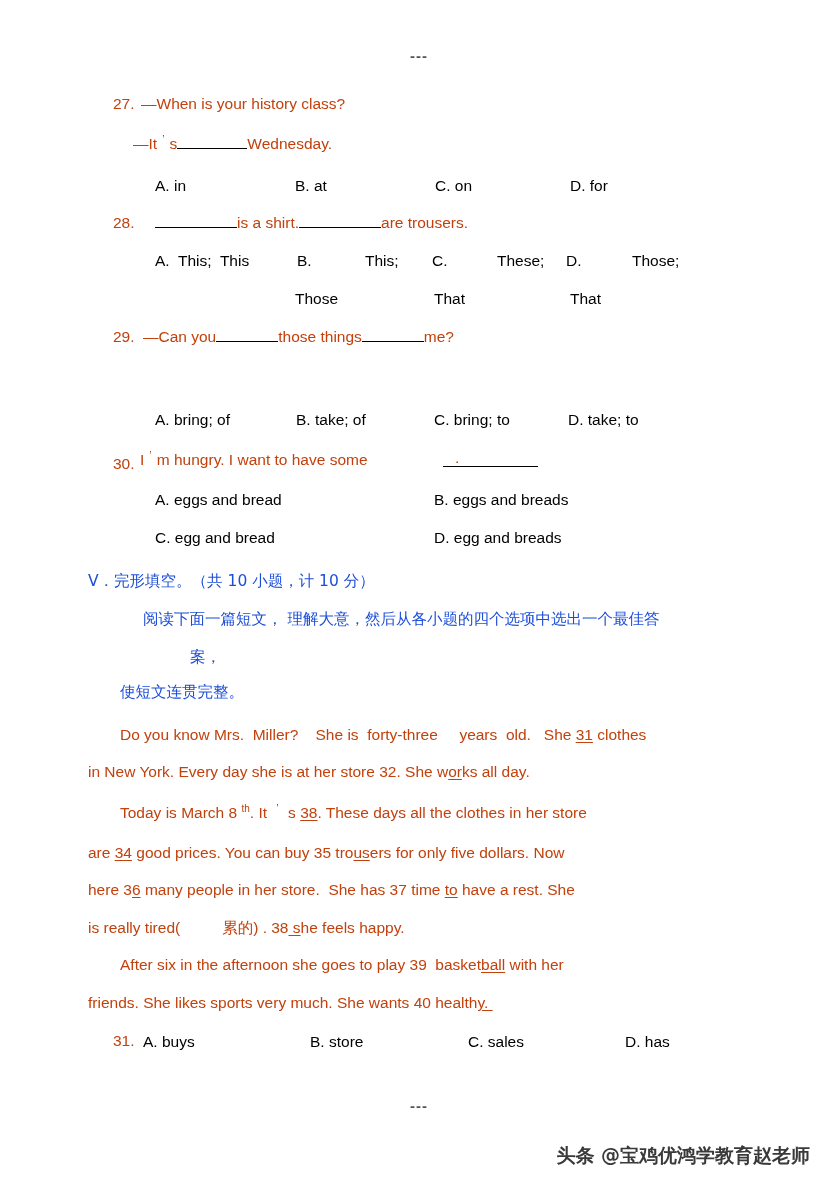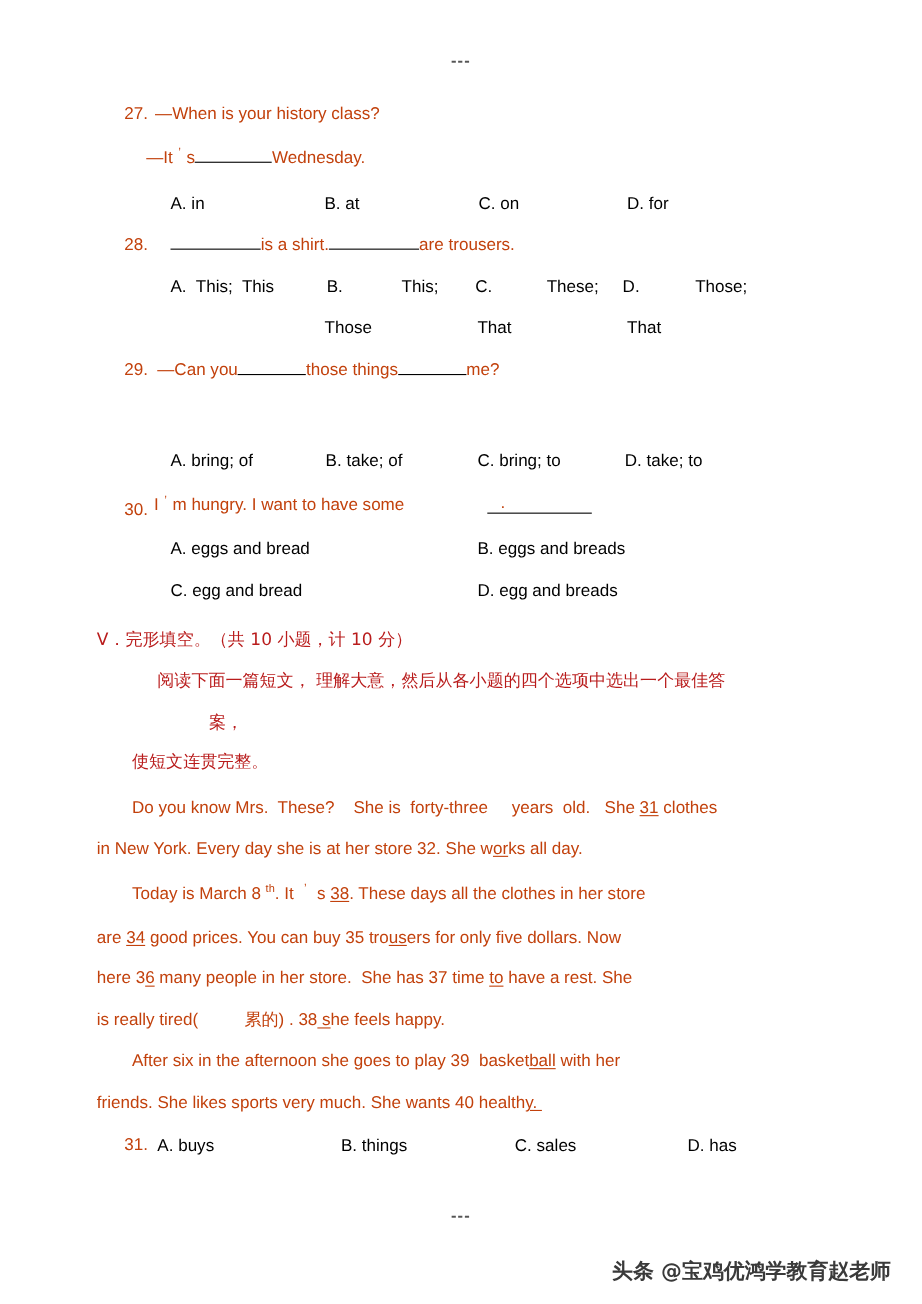--- a/index.html
+++ b/index.html
@@ -67,21 +67,21 @@
     vertical-align: 6px;
   }
 
   
   .cn {
     position: absolute;
     white-space: pre;
     font-size: 15.5px;
     line-height: 1;
     font-family: "DejaVu Sans", "Liberation Sans", sans-serif;
-    color: #b91c1c;
+    color: #1d4ed8;
   }
 
   
   .opt { position: absolute; white-space: pre; font-size: 15.5px; }
 
   
   .watermark {
     position: absolute;
     right: 28px;
     top: 1143px;
@@ -140,39 +140,39 @@
   <div class="opt" style="left:155px; top:491px;">A. eggs and bread</div>
   <div class="opt" style="left:434px; top:491px;">B. eggs and breads</div>
   <div class="opt" style="left:155px; top:529px;">C. egg and bread</div>
   <div class="opt" style="left:434px; top:529px;">D. egg and breads</div>
 
   <div class="cn" style="left:88px; top:574px;">Ⅴ．完形填空。（共 10 小题，计 10 分）</div>
   <div class="cn" style="left:143px; top:612px;">阅读下面一篇短文， 理解大意，然后从各小题的四个选项中选出一个最佳答</div>
   <div class="cn" style="left:190px; top:650px;">案，</div>
   <div class="cn" style="left:120px; top:685px;">使短文连贯完整。</div>
 
-  <div class="ln body-text" style="left:120px; top:727px;"><span>Do you know Mrs.  These?    She is  forty-three     years  old.   She </span><span class="u">31</span><span> clothes</span></div>
+  <div class="ln body-text" style="left:120px; top:727px;"><span>Do you know Mrs.  Miller?    She is  forty-three     years  old.   She </span><span class="u">31</span><span> clothes</span></div>
 
   <div class="ln body-text" style="left:88px; top:764px;"><span>in New York. Every day she is at her store 32. She w</span><span class="u">or</span><span>ks all day.</span></div>
 
   <div class="ln body-text" style="left:120px; top:803px;"><span>Today is March 8 </span><span class="sup">th</span><span>. It </span><span class="apos">’</span><span> s </span><span class="u">38</span><span>. These days all the clothes in her store</span></div>
 
   <div class="ln body-text" style="left:88px; top:845px;"><span>are </span><span class="u">34</span><span> good prices. You can buy 35 tro</span><span class="u">us</span><span>ers for only five dollars. Now</span></div>
 
   <div class="ln body-text" style="left:88px; top:882px;"><span>here 3</span><span class="u">6</span><span> many people in her store.  She has 37 time </span><span class="u">to</span><span> have a rest. She</span></div>
 
   <div class="ln body-text" style="left:88px; top:920px;"><span>is really tired(</span><span style="padding-left:42px;">累的</span><span>) . 38</span><span class="u"> s</span><span>he feels happy.</span></div>
 
   <div class="ln body-text" style="left:120px; top:957px;"><span>After six in the afternoon she goes to play 39  basket</span><span class="u">ball</span><span> with her</span></div>
 
   <div class="ln body-text" style="left:88px; top:995px;"><span>friends. She likes sports very much. She wants 40 health</span><span class="u">y. </span></div>
 
   <div class="ln q-num" style="left:113px; top:1033px;">31.</div>
   <div class="opt" style="left:143px; top:1033px;">A. buys</div>
-  <div class="opt" style="left:310px; top:1033px;">B. things</div>
+  <div class="opt" style="left:310px; top:1033px;">B. store</div>
   <div class="opt" style="left:468px; top:1033px;">C. sales</div>
   <div class="opt" style="left:625px; top:1033px;">D. has</div>
 
   <div class="page-mark bottom">---</div>
 
   <div class="watermark">头条 @宝鸡优鸿学教育赵老师</div>
 
 </div>
 
 </body></html>

